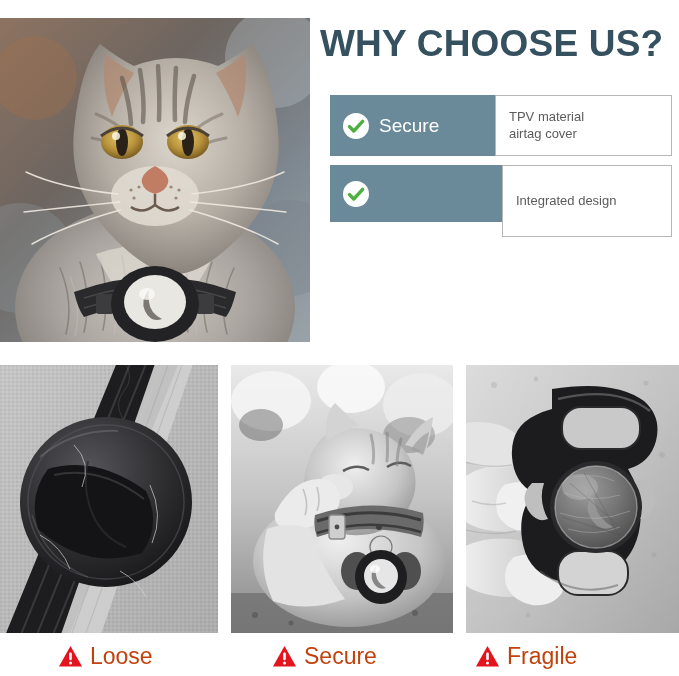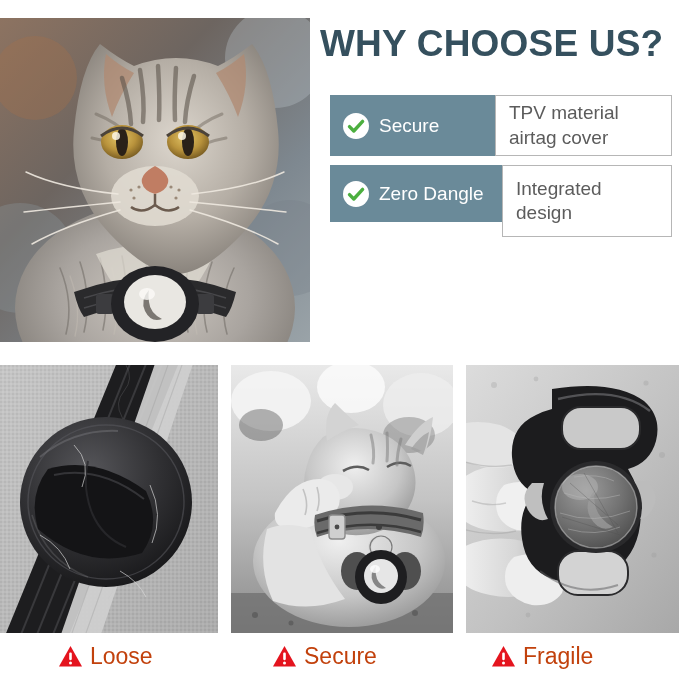--- a/index.html
+++ b/index.html
@@ -78,21 +78,21 @@
 
   .cell-right {
     flex: 1 1 auto;
     background: #ffffff;
     border: 1px solid #b6b6b6;
     height: 61px;
     display: flex;
     align-items: center;
     padding: 0 13px;
     color: #5c5c5c;
-    font-size: 19px;
+    font-size: 13px;
     line-height: 1.28;
   }
   .feature-row.wide .cell-right { height: 72px; }
   .cell-right span { display: block; }
 
   
   .photo-strip {
     position: absolute;
     left: 0; top: 365px;
     width: 679px; height: 268px;
@@ -118,21 +118,21 @@
   .caption {
     position: absolute;
     top: 0;
     display: flex;
     align-items: center;
     gap: 7px;
     height: 32px;
   }
   .caption.c1 { left: 58px; }
   .caption.c2 { left: 272px; }
-  .caption.c3 { left: 491px; }
+  .caption.c3 { left: 475px; }
 
   .warn-icon { width: 25px; height: 23px; display: block; }
 
   .caption .label {
     font-size: 23px;
     color: #c2410c;
     white-space: nowrap;
   }
 </style>
 </head>
@@ -283,21 +283,20 @@
       </div>
     </div>
 
 
     <div class="feature-row wide">
       <div class="cell-left">
         <svg class="check-icon" viewBox="0 0 28 28">
           <circle cx="14" cy="14" r="13" fill="#ffffff"></circle>
           <path d="M7.5 14.6 l4.3 4.4 l8.8 -9.6" stroke="#4caf3f" stroke-width="3.4" fill="none" stroke-linecap="round" stroke-linejoin="round"></path>
         </svg>
-        <span class="label">Zero Dangle</span>
       </div>
       <div class="cell-right">
         <div>
           <span>Integrated design</span>
         </div>
       </div>
     </div>
 
   </div>
 

